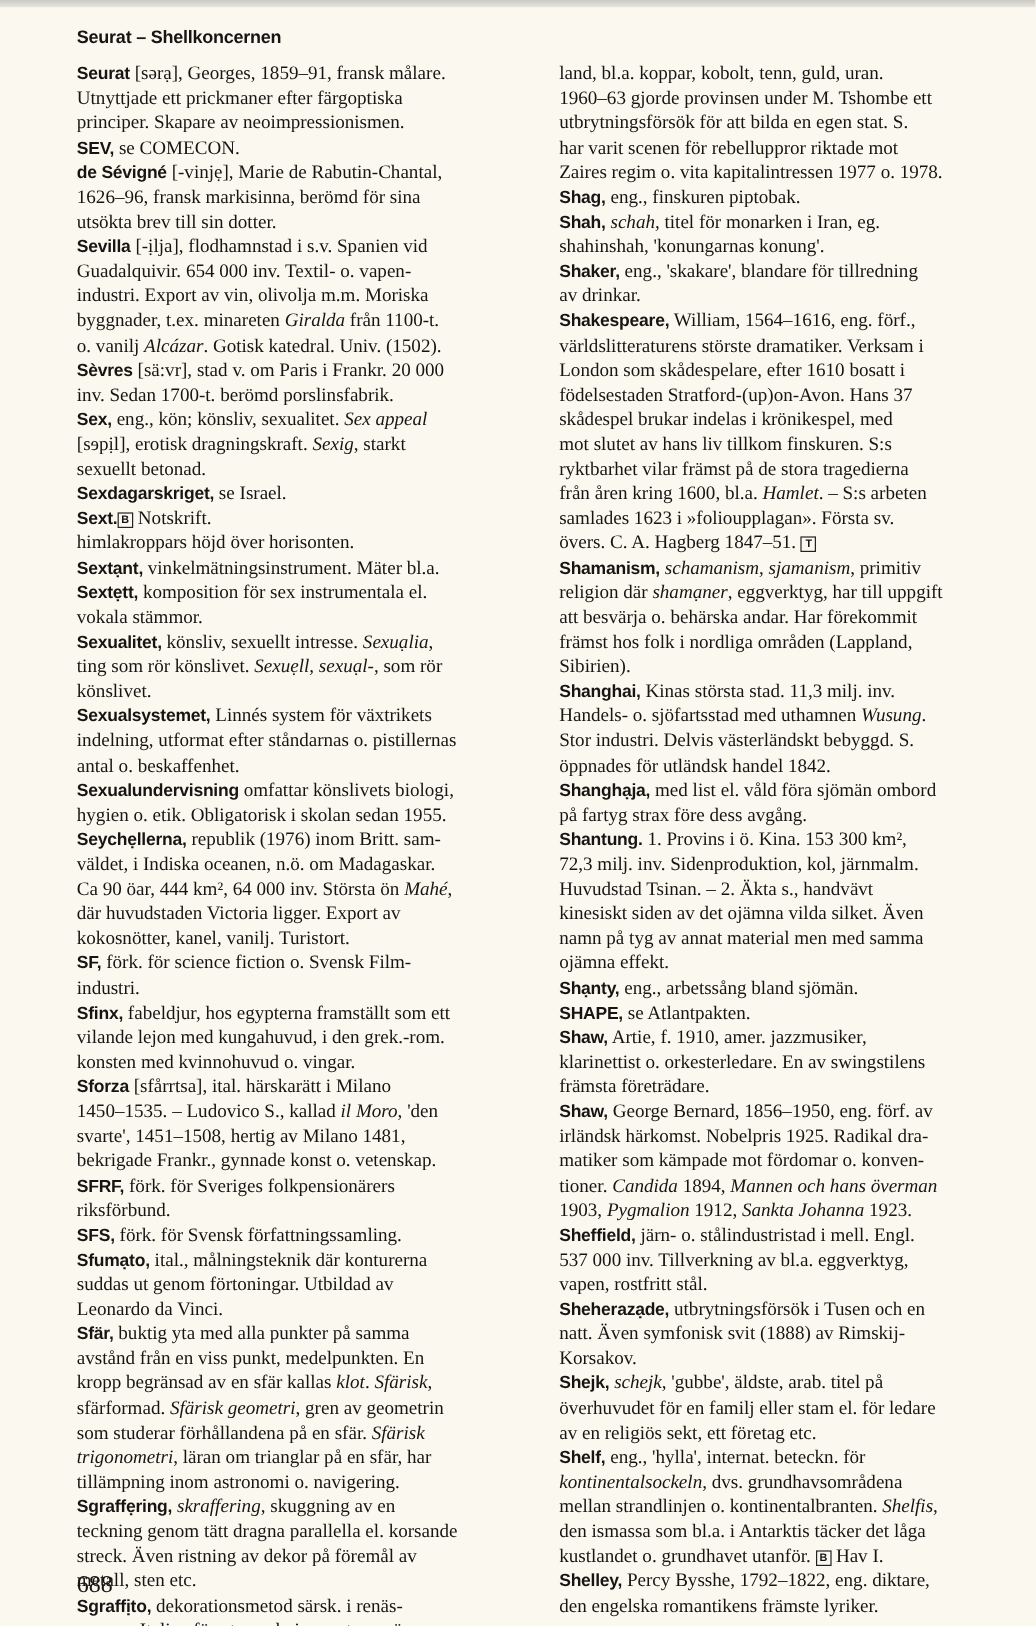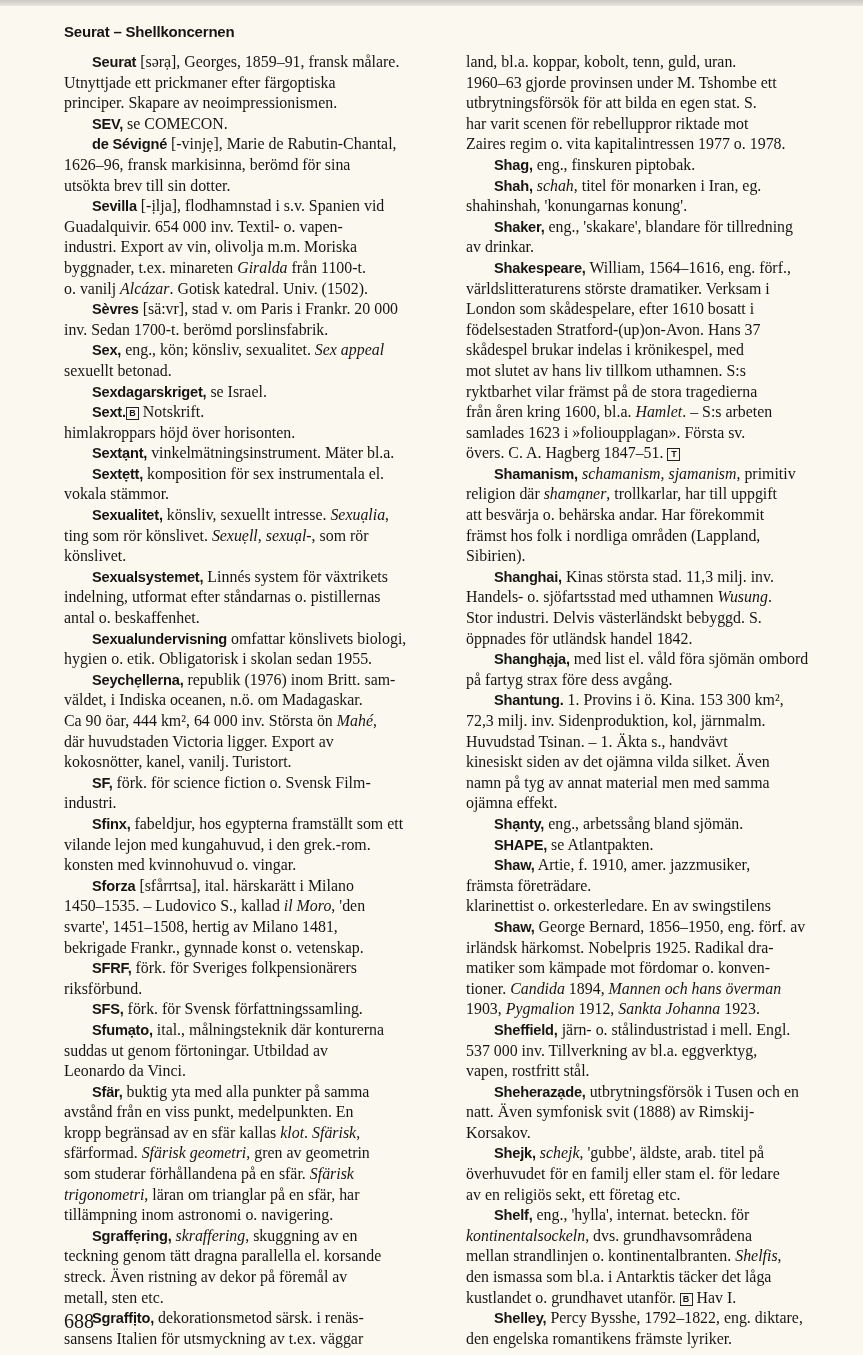--- a/index.html
+++ b/index.html
@@ -22,21 +22,21 @@
   }
   .col {
     position: absolute; top: 52px;
     font-size: 15.9px; line-height: 20.6px;
   }
   .col.left { left: 64px; width: 400px; }
   .col.right { left: 466px; width: 392px; }
   .line { white-space: nowrap; height: 20.6px; }
   .hw {
     font-family: "Liberation Sans", "DejaVu Sans", sans-serif;
-    font-weight: bold; font-size: 14.6px; letter-spacing: -0.2px; margin-left: 28px;
+    font-weight: bold; font-size: 14.6px; letter-spacing: -0.2px;
   }
   i { font-style: italic; }
   .box {
     display: inline-block; width: 11px; height: 11px;
     border: 1px solid #222; font-size: 9px; line-height: 11px;
     text-align: center; font-family: "Liberation Sans", sans-serif;
     font-weight: bold; vertical-align: 1px;
   }
   .page-number {
     position: absolute; left: 64px; top: 1310px; font-size: 20px;
@@ -56,20 +56,21 @@
     <div class="line"><span>1626–96, fransk markisinna, berömd för sina</span></div>
     <div class="line"><span>utsökta brev till sin dotter.</span></div>
     <div class="line"><span class="hw">Sevilla</span><span> [-ịlja], flodhamnstad i s.v. Spanien vid</span></div>
     <div class="line"><span>Guadalquivir. 654 000 inv. Textil- o. vapen-</span></div>
     <div class="line"><span>industri. Export av vin, olivolja m.m. Moriska</span></div>
     <div class="line"><span>byggnader, t.ex. minareten </span><i>Giralda</i><span> från 1100-t.</span></div>
     <div class="line"><span>o. vanilj </span><i>Alcázar</i><span>. Gotisk katedral. Univ. (1502).</span></div>
     <div class="line"><span class="hw">Sèvres</span><span> [sä:vr], stad v. om Paris i Frankr. 20 000</span></div>
     <div class="line"><span>inv. Sedan 1700-t. berömd porslinsfabrik.</span></div>
     <div class="line"><span class="hw">Sex,</span><span> eng., kön; könsliv, sexualitet. </span><i>Sex appeal</i></div>
+    <div class="line"><span>[sɘpịl], erotisk dragningskraft. </span><i>Sexig</i><span>, starkt</span></div>
     <div class="line"><span>sexuellt betonad.</span></div>
     <div class="line"><span class="hw">Sexdagarskriget,</span><span> se Israel.</span></div>
     <div class="line"><span class="hw">Sext.</span><span class="box">B</span><span> Notskrift.</span></div>
     <div class="line"><span>himlakroppars höjd över horisonten.</span></div>
     <div class="line"><span class="hw">Sextạnt,</span><span> vinkelmätningsinstrument. Mäter bl.a.</span></div>
     <div class="line"><span class="hw">Sextẹtt,</span><span> komposition för sex instrumentala el.</span></div>
     <div class="line"><span>vokala stämmor.</span></div>
     <div class="line"><span class="hw">Sexualitet,</span><span> könsliv, sexuellt intresse. </span><i>Sexuạlia</i><span>,</span></div>
     <div class="line"><span>ting som rör könslivet. </span><i>Sexuẹll, sexuạl-</i><span>, som rör</span></div>
     <div class="line"><span>könslivet.</span></div>
@@ -121,47 +122,47 @@
     <div class="line"><span class="hw">Shag,</span><span> eng., finskuren piptobak.</span></div>
     <div class="line"><span class="hw">Shah,</span><span> </span><i>schah</i><span>, titel för monarken i Iran, eg.</span></div>
     <div class="line"><span>shahinshah, 'konungarnas konung'.</span></div>
     <div class="line"><span class="hw">Shaker,</span><span> eng., 'skakare', blandare för tillredning</span></div>
     <div class="line"><span>av drinkar.</span></div>
     <div class="line"><span class="hw">Shakespeare,</span><span> William, 1564–1616, eng. förf.,</span></div>
     <div class="line"><span>världslitteraturens störste dramatiker. Verksam i</span></div>
     <div class="line"><span>London som skådespelare, efter 1610 bosatt i</span></div>
     <div class="line"><span>födelsestaden Stratford-(up)on-Avon. Hans 37</span></div>
     <div class="line"><span>skådespel brukar indelas i krönikespel, med</span></div>
-    <div class="line"><span>mot slutet av hans liv tillkom uthamnen. S:s</span></div>
+    <div class="line"><span>mot slutet av hans liv tillkom finskuren. S:s</span></div>
     <div class="line"><span>ryktbarhet vilar främst på de stora tragedierna</span></div>
     <div class="line"><span>från åren kring 1600, bl.a. </span><i>Hamlet</i><span>. – S:s arbeten</span></div>
     <div class="line"><span>samlades 1623 i »folioupplagan». Första sv.</span></div>
     <div class="line"><span>övers. C. A. Hagberg 1847–51. </span><span class="box">T</span></div>
     <div class="line"><span class="hw">Shamanism,</span><span> </span><i>schamanism, sjamanism</i><span>, primitiv</span></div>
-    <div class="line"><span>religion där </span><i>shamạner</i><span>, trollkarlar, har till uppgift</span></div>
+    <div class="line"><span>religion där </span><i>shamạner</i><span>, eggverktyg, har till uppgift</span></div>
     <div class="line"><span>att besvärja o. behärska andar. Har förekommit</span></div>
     <div class="line"><span>främst hos folk i nordliga områden (Lappland,</span></div>
     <div class="line"><span>Sibirien).</span></div>
     <div class="line"><span class="hw">Shanghai,</span><span> Kinas största stad. 11,3 milj. inv.</span></div>
     <div class="line"><span>Handels- o. sjöfartsstad med uthamnen </span><i>Wusung</i><span>.</span></div>
     <div class="line"><span>Stor industri. Delvis västerländskt bebyggd. S.</span></div>
     <div class="line"><span>öppnades för utländsk handel 1842.</span></div>
     <div class="line"><span class="hw">Shanghạja,</span><span> med list el. våld föra sjömän ombord</span></div>
     <div class="line"><span>på fartyg strax före dess avgång.</span></div>
     <div class="line"><span class="hw">Shantung.</span><span> 1. Provins i ö. Kina. 153 300 km²,</span></div>
     <div class="line"><span>72,3 milj. inv. Sidenproduktion, kol, järnmalm.</span></div>
-    <div class="line"><span>Huvudstad Tsinan. – 1. Äkta s., handvävt</span></div>
+    <div class="line"><span>Huvudstad Tsinan. – 2. Äkta s., handvävt</span></div>
     <div class="line"><span>kinesiskt siden av det ojämna vilda silket. Även</span></div>
     <div class="line"><span>namn på tyg av annat material men med samma</span></div>
     <div class="line"><span>ojämna effekt.</span></div>
     <div class="line"><span class="hw">Shạnty,</span><span> eng., arbetssång bland sjömän.</span></div>
     <div class="line"><span class="hw">SHAPE,</span><span> se Atlantpakten.</span></div>
     <div class="line"><span class="hw">Shaw,</span><span> Artie, f. 1910, amer. jazzmusiker,</span></div>
+    <div class="line"><span>klarinettist o. orkesterledare. En av swingstilens</span></div>
     <div class="line"><span>främsta företrädare.</span></div>
-    <div class="line"><span>klarinettist o. orkesterledare. En av swingstilens</span></div>
     <div class="line"><span class="hw">Shaw,</span><span> George Bernard, 1856–1950, eng. förf. av</span></div>
     <div class="line"><span>irländsk härkomst. Nobelpris 1925. Radikal dra-</span></div>
     <div class="line"><span>matiker som kämpade mot fördomar o. konven-</span></div>
     <div class="line"><span>tioner. </span><i>Candida</i><span> 1894, </span><i>Mannen och hans överman</i></div>
     <div class="line"><span>1903, </span><i>Pygmalion</i><span> 1912, </span><i>Sankta Johanna</i><span> 1923.</span></div>
     <div class="line"><span class="hw">Sheffield,</span><span> järn- o. stålindustristad i mell. Engl.</span></div>
     <div class="line"><span>537 000 inv. Tillverkning av bl.a. eggverktyg,</span></div>
     <div class="line"><span>vapen, rostfritt stål.</span></div>
     <div class="line"><span class="hw">Sheherazạde,</span><span> utbrytningsförsök i Tusen och en</span></div>
     <div class="line"><span>natt. Även symfonisk svit (1888) av Rimskij-</span></div>

